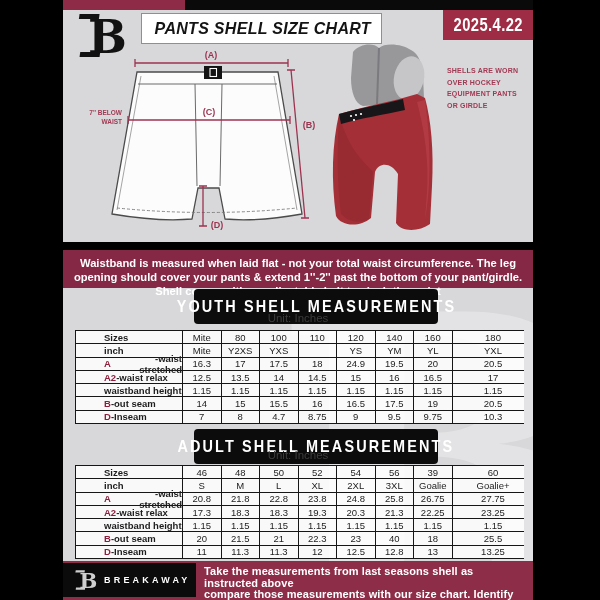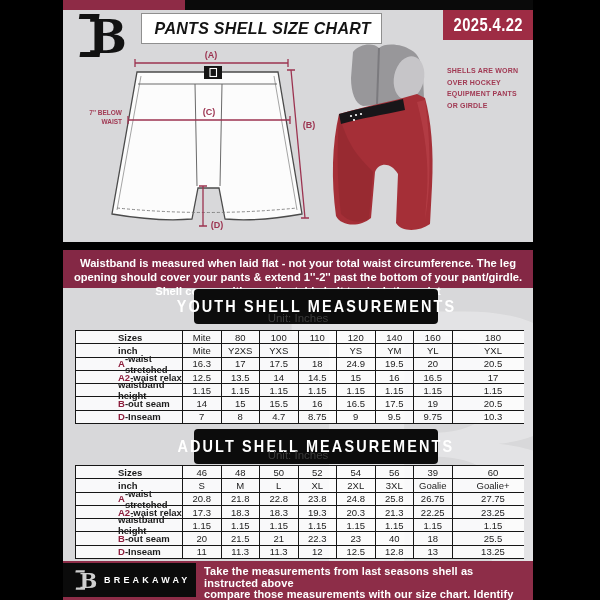--- a/index.html
+++ b/index.html
@@ -39,21 +39,21 @@
 
   .unit{position:absolute;left:0;width:470px;text-align:center;font-size:11.5px;color:#3c3c3c;z-index:2;}
   #youth-unit{top:312px;} #adult-unit{top:449px;}
 
   .mtable{position:absolute;left:12px;width:448px;border-top:1.4px solid #161616;
     border-left:1.2px solid #161616;background:rgba(255,255,255,.85);z-index:1;}
   #youth-table{top:330px;} #adult-table{top:465px;}
   .trow{display:flex;height:13.3px;border-bottom:1.4px solid #161616;box-sizing:border-box;align-items:center;}
   .tcell{height:100%;display:flex;align-items:center;justify-content:center;box-sizing:border-box;
     font-size:9.5px;color:#1c1c1c;}
-  .tlabel{width:106px;justify-content:flex-start;padding-left:42px;font-weight:700;}
+  .tlabel{width:106px;justify-content:flex-start;padding-left:28px;font-weight:700;text-align:right;}
   .tval{width:38.5px;border-left:1.2px solid #161616;}
   .tval.wide{width:46px;padding-left:36px;}
   .tfill{flex:1;}
   .thead .tval{font-weight:400;}
   .pfx{color:#8d1f3d;}
 
   .footer{position:absolute;left:0;top:561px;width:470px;height:39px;background:#8d2d48;z-index:3;}
   .footer-logo-panel{position:absolute;left:0;top:2px;width:133px;height:34px;background:#0b0b0b;
     display:flex;align-items:center;}
   .footer-brand{color:#fff;font-weight:700;font-size:9px;letter-spacing:3.2px;margin-left:7px;white-space:nowrap;}

